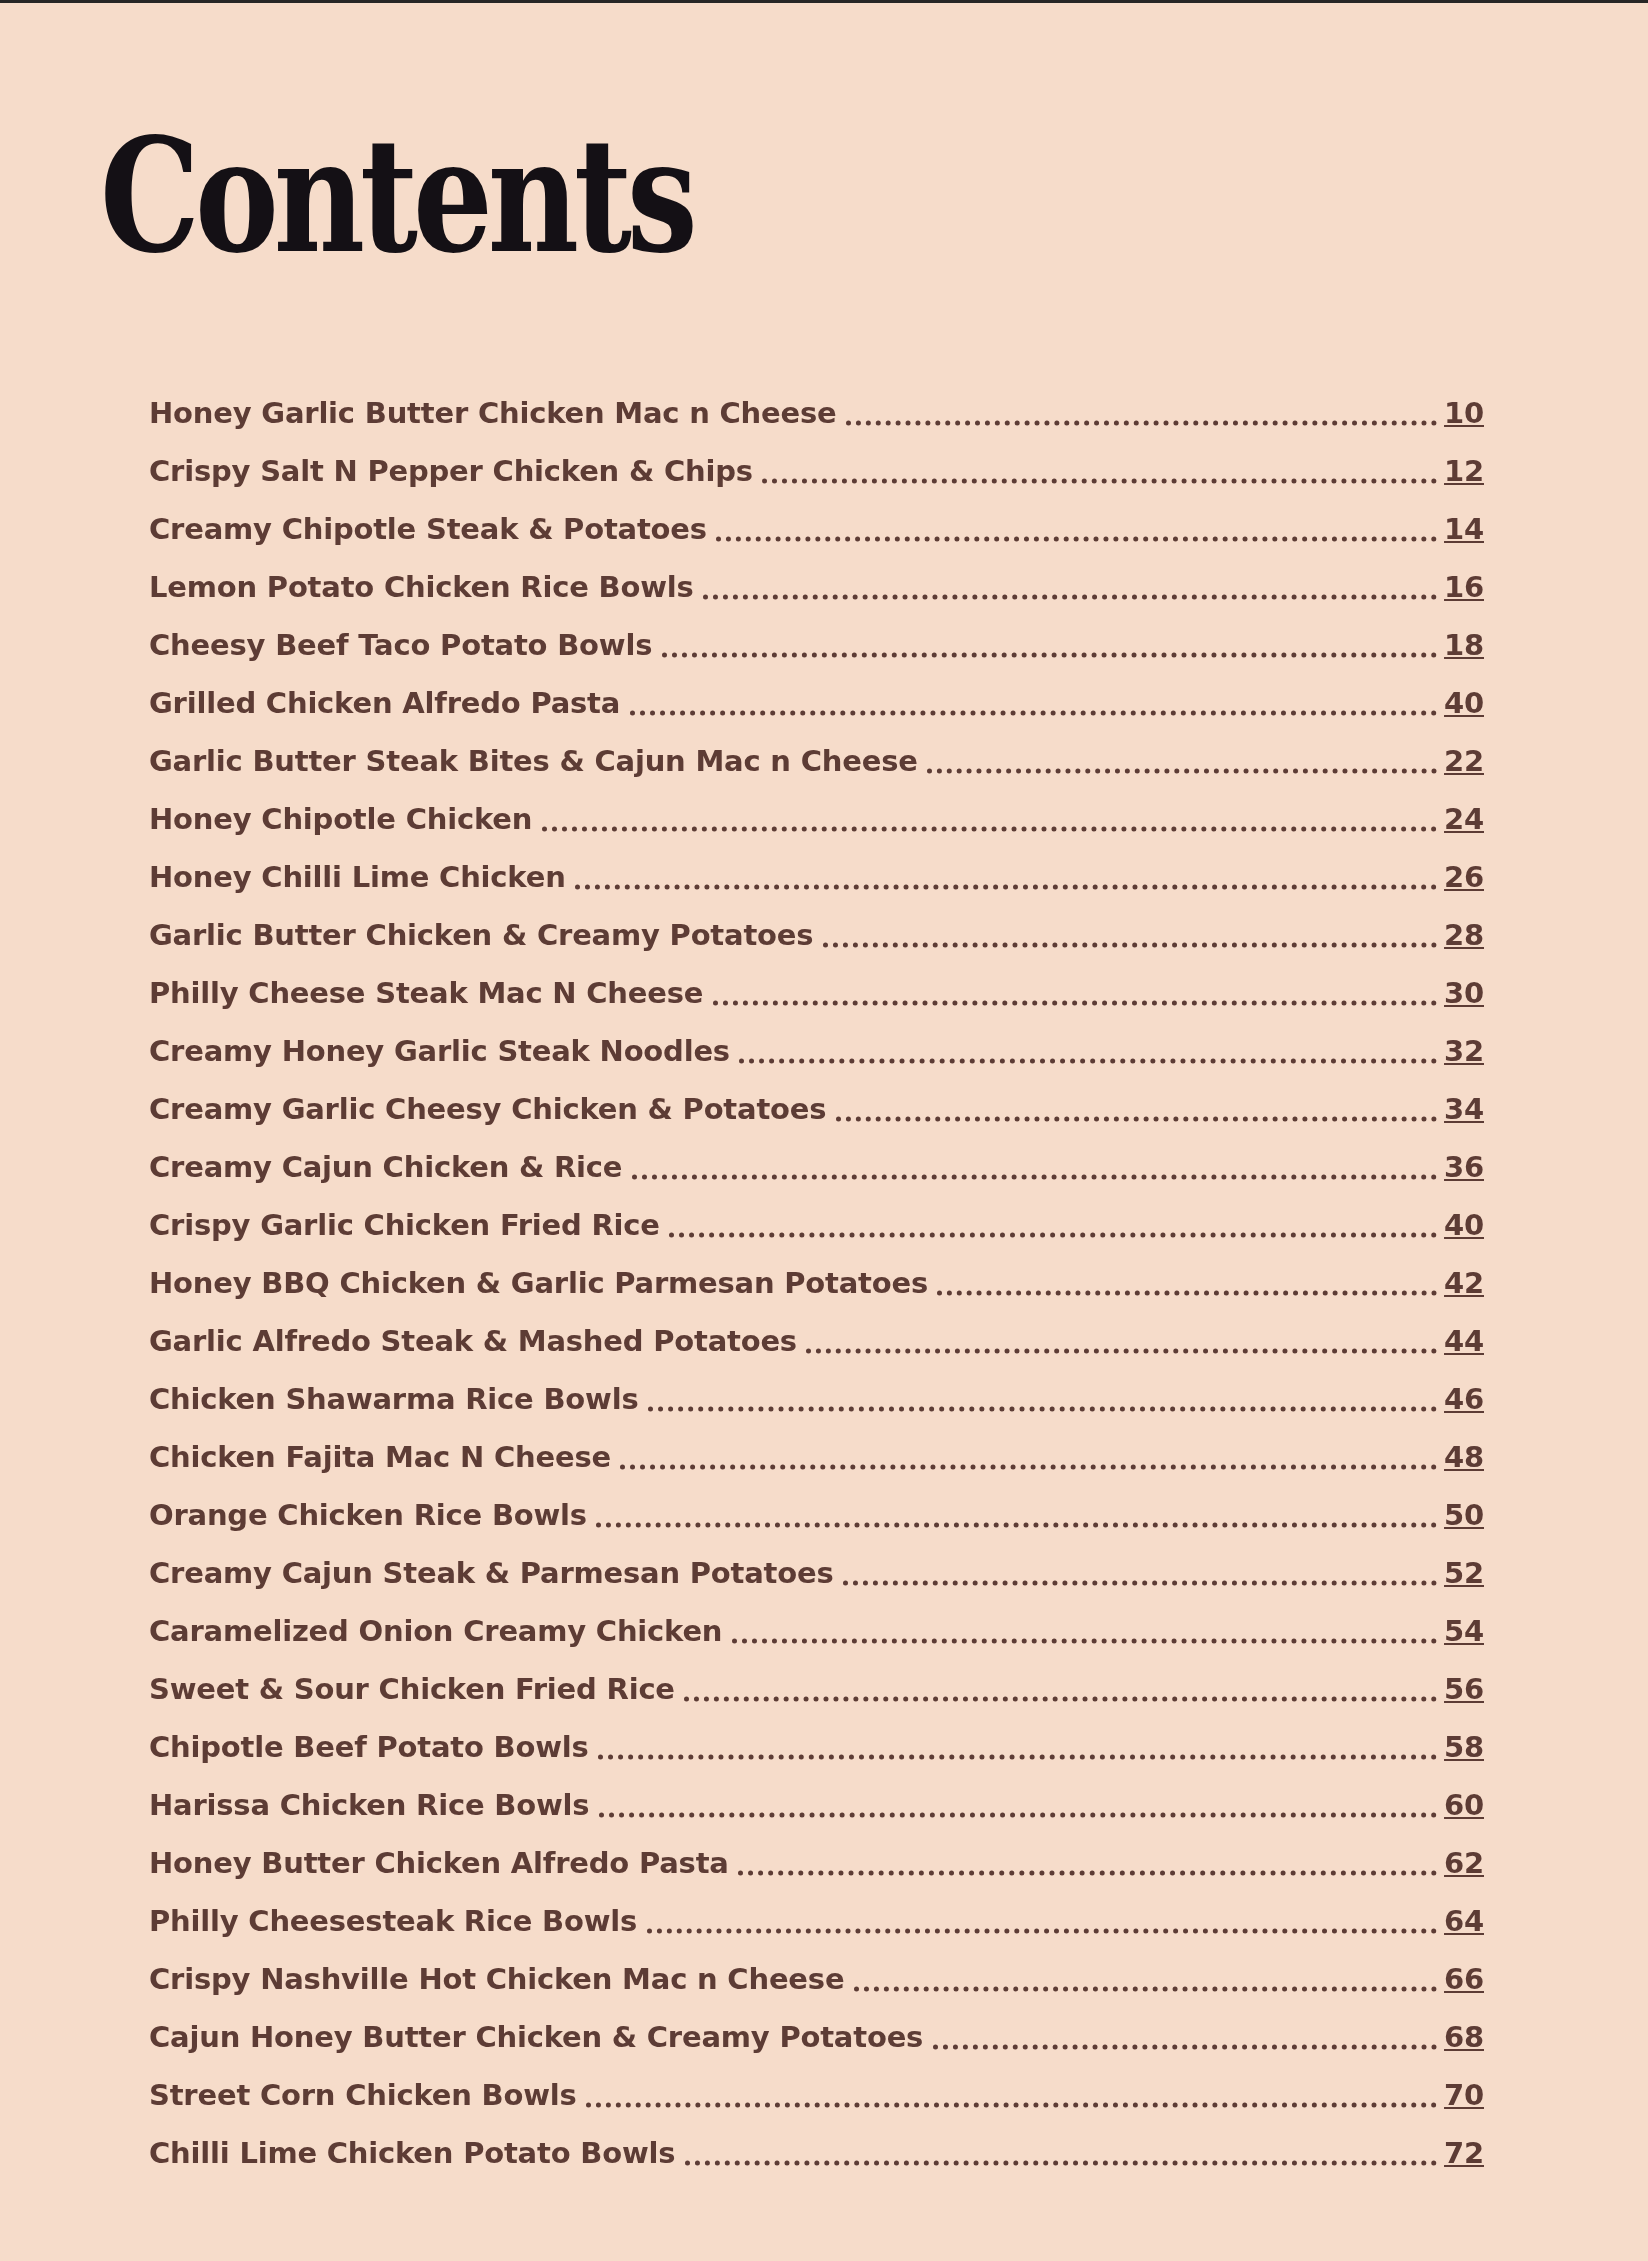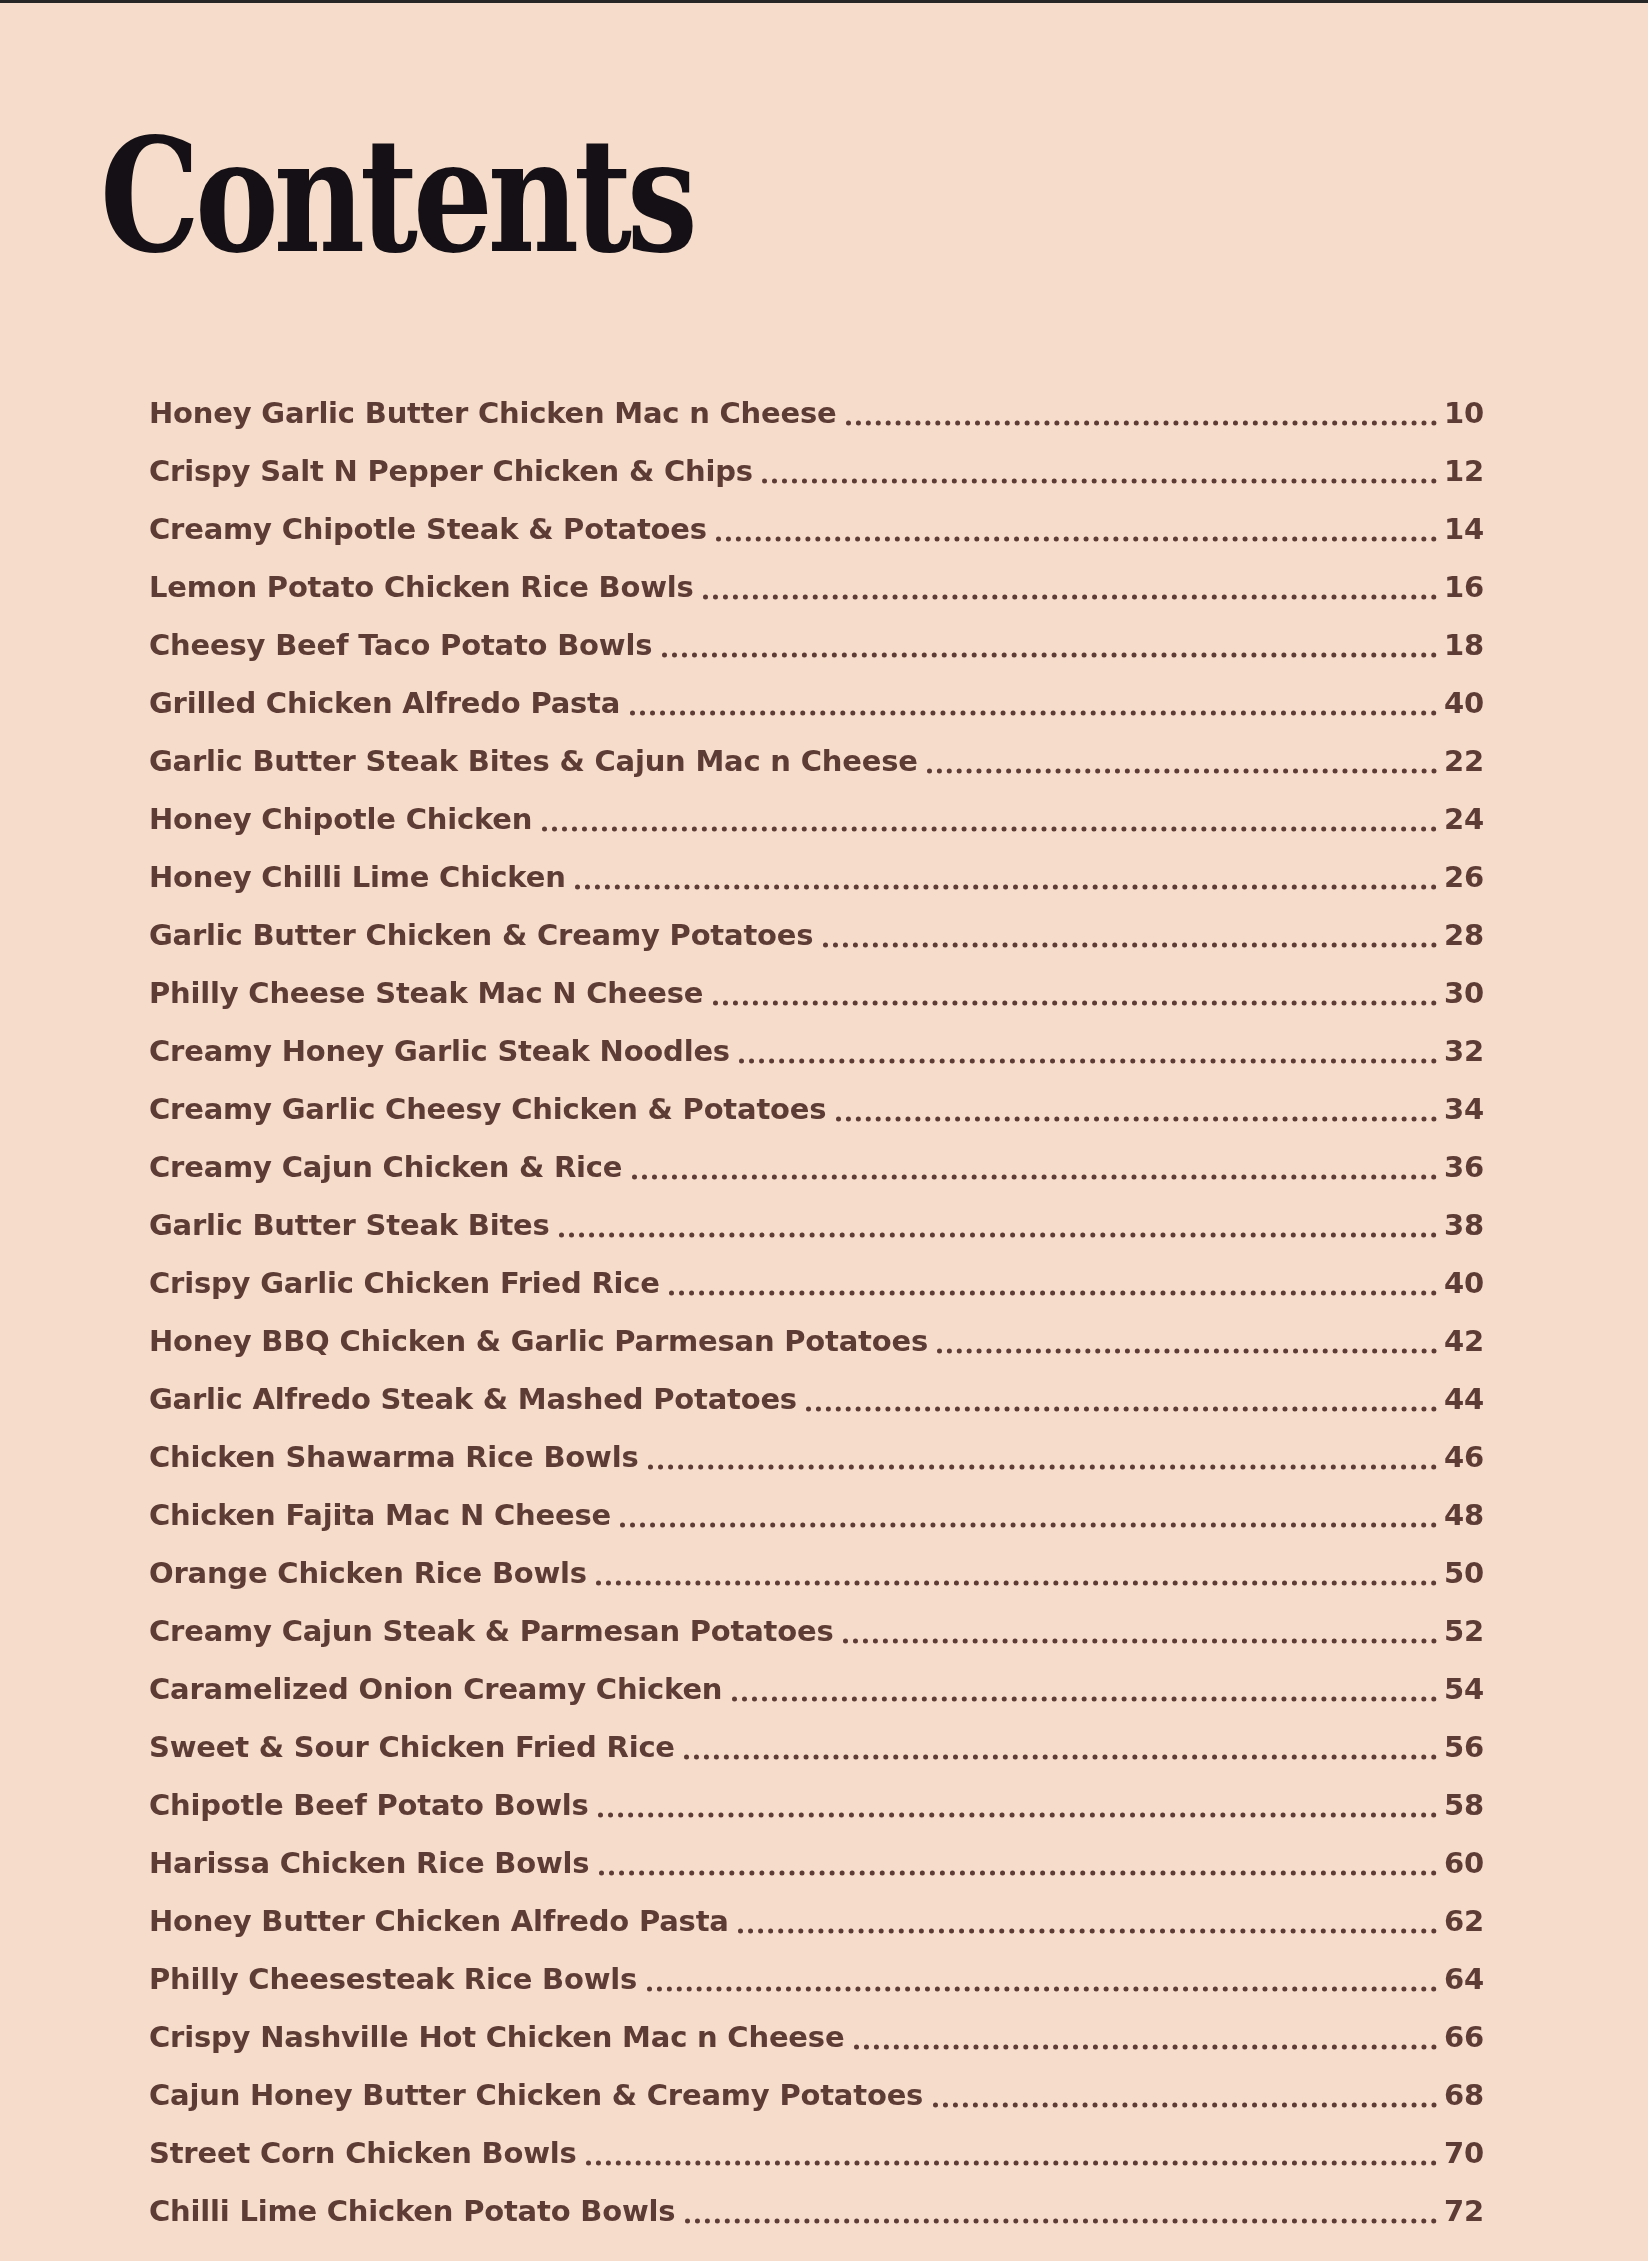--- a/index.html
+++ b/index.html
@@ -50,20 +50,21 @@
     border-bottom:5.5px dotted var(--text);
     transform:translateY(9.4px);
     margin:0 3.1px 0 9.4px;
     min-width:23.6px;
   }
   .row .n{
     flex:0 0 auto;
     min-width:44px;
     text-align:right;
     font-variant-numeric:tabular-nums;
+    text-decoration:underline;
   }
 </style>
 </head>
 <body>
 
 <div class="page-root">
   <div class="top-edge"></div>
   <h1 class="title">Contents</h1>
   <div class="toc" id="toc">
   <div class="row">
@@ -143,25 +144,20 @@
     <span class="leader"></span>
     <span class="n">34</span>
   </div>
 
   <div class="row">
     <span class="t">Creamy Cajun Chicken &amp; Rice</span>
     <span class="leader"></span>
     <span class="n">36</span>
   </div>
 
-  <div class="row">
-    <span class="t">Garlic Butter Steak Bites</span>
-    <span class="leader"></span>
-    <span class="n">38</span>
-  </div>
 
   <div class="row">
     <span class="t">Crispy Garlic Chicken Fried Rice</span>
     <span class="leader"></span>
     <span class="n">40</span>
   </div>
 
   <div class="row">
     <span class="t">Honey BBQ Chicken &amp; Garlic Parmesan Potatoes</span>
     <span class="leader"></span>

